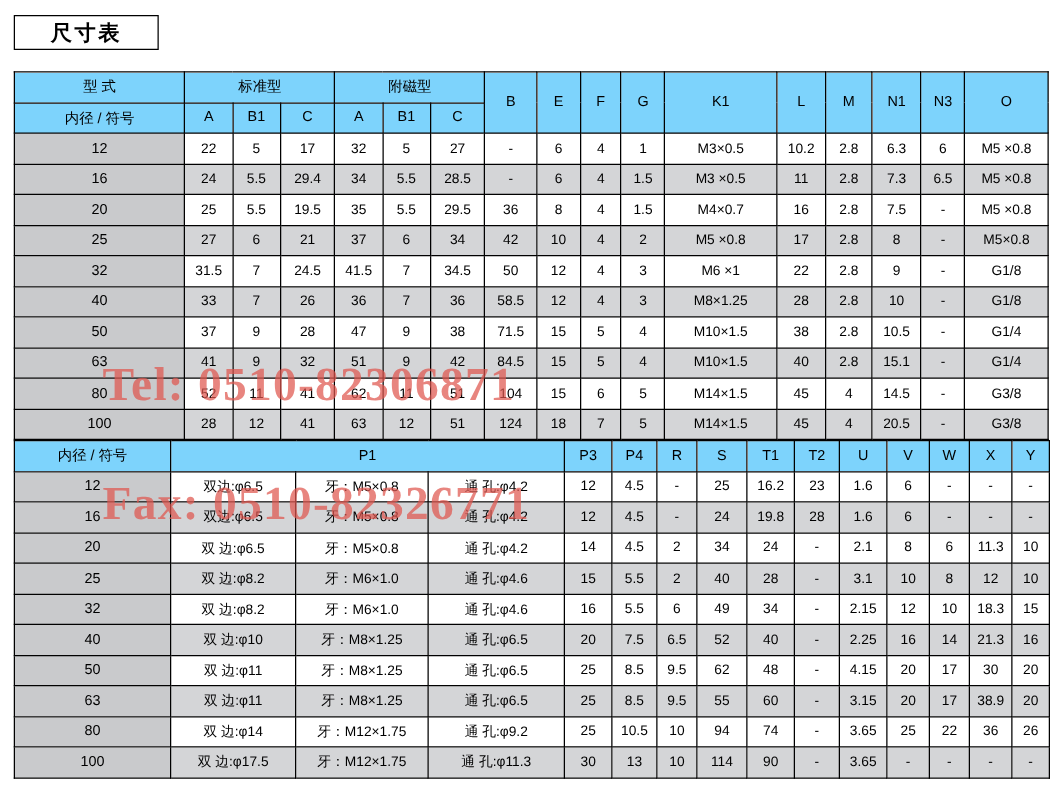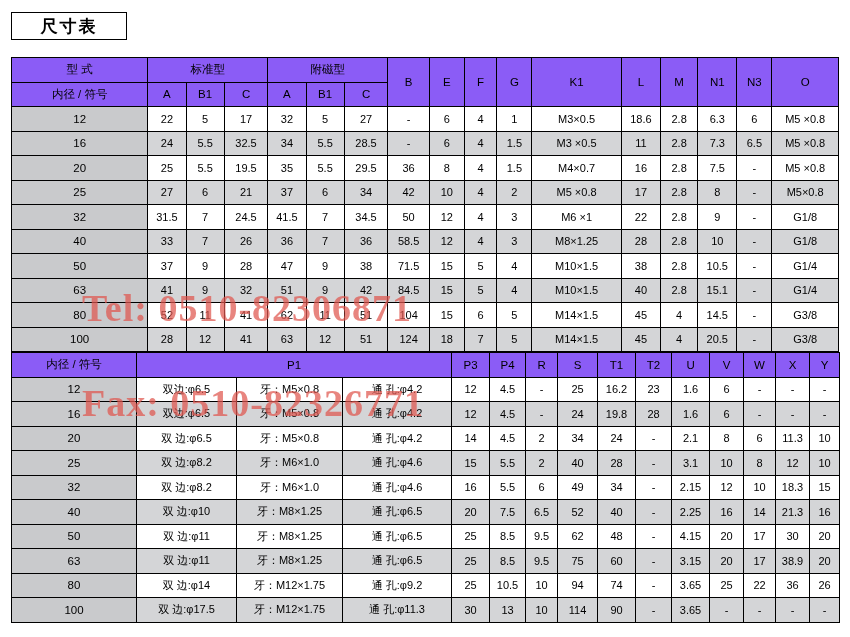--- a/index.html
+++ b/index.html
@@ -33,21 +33,21 @@
     border:1px solid #000;
     text-align:center;
     vertical-align:middle;
     padding:0;
     white-space:nowrap;
     overflow:hidden;
   }
   .t1{position:absolute;left:11px;top:57px;width:828px;}
   .t2{position:absolute;left:11px;top:352px;width:828px;}
 
-  .hdr{background:#8b5cf6;font-size:11.5px;font-weight:normal;height:22px;margin-top:20px;}
+  .hdr{background:#7dd3fc;font-size:11.5px;font-weight:normal;height:22px;margin-top:20px;}
   .hdr.tall{height:23px;}
   .rowshade{background:#d4d5d7;}
   .rowlight{background:#ffffff;}
   td.idcell{background:#c9cacc;font-size:11.5px;}
   tr.rowshade td.idcell{background:#c9cacc;}
   tr.rowlight td.idcell{background:#c9cacc;}
 
   .t1 tr{height:24.5px;}
   .t2 tr{height:24.5px;}
 
@@ -133,31 +133,31 @@
           <td>5</td>
           <td>17</td>
           <td>32</td>
           <td>5</td>
           <td>27</td>
           <td>-</td>
           <td>6</td>
           <td>4</td>
           <td>1</td>
           <td>M3×0.5</td>
-          <td>18.6</td>
+          <td>10.2</td>
           <td>2.8</td>
           <td>6.3</td>
           <td>6</td>
           <td>M5 ×0.8</td>
         </tr>
         <tr class="rowshade">
           <td class="idcell">16</td>
           <td>24</td>
           <td>5.5</td>
-          <td>32.5</td>
+          <td>29.4</td>
           <td>34</td>
           <td>5.5</td>
           <td>28.5</td>
           <td>-</td>
           <td>6</td>
           <td>4</td>
           <td>1.5</td>
           <td>M3 ×0.5</td>
           <td>11</td>
           <td>2.8</td>
@@ -476,21 +476,21 @@
           <td>20</td>
         </tr>
         <tr class="rowshade">
           <td class="idcell">63</td>
           <td>双 边:φ11</td>
           <td>牙：M8×1.25</td>
           <td>通 孔:φ6.5</td>
           <td>25</td>
           <td>8.5</td>
           <td>9.5</td>
-          <td>75</td>
+          <td>55</td>
           <td>60</td>
           <td>-</td>
           <td>3.15</td>
           <td>20</td>
           <td>17</td>
           <td>38.9</td>
           <td>20</td>
         </tr>
         <tr class="rowlight">
           <td class="idcell">80</td>

